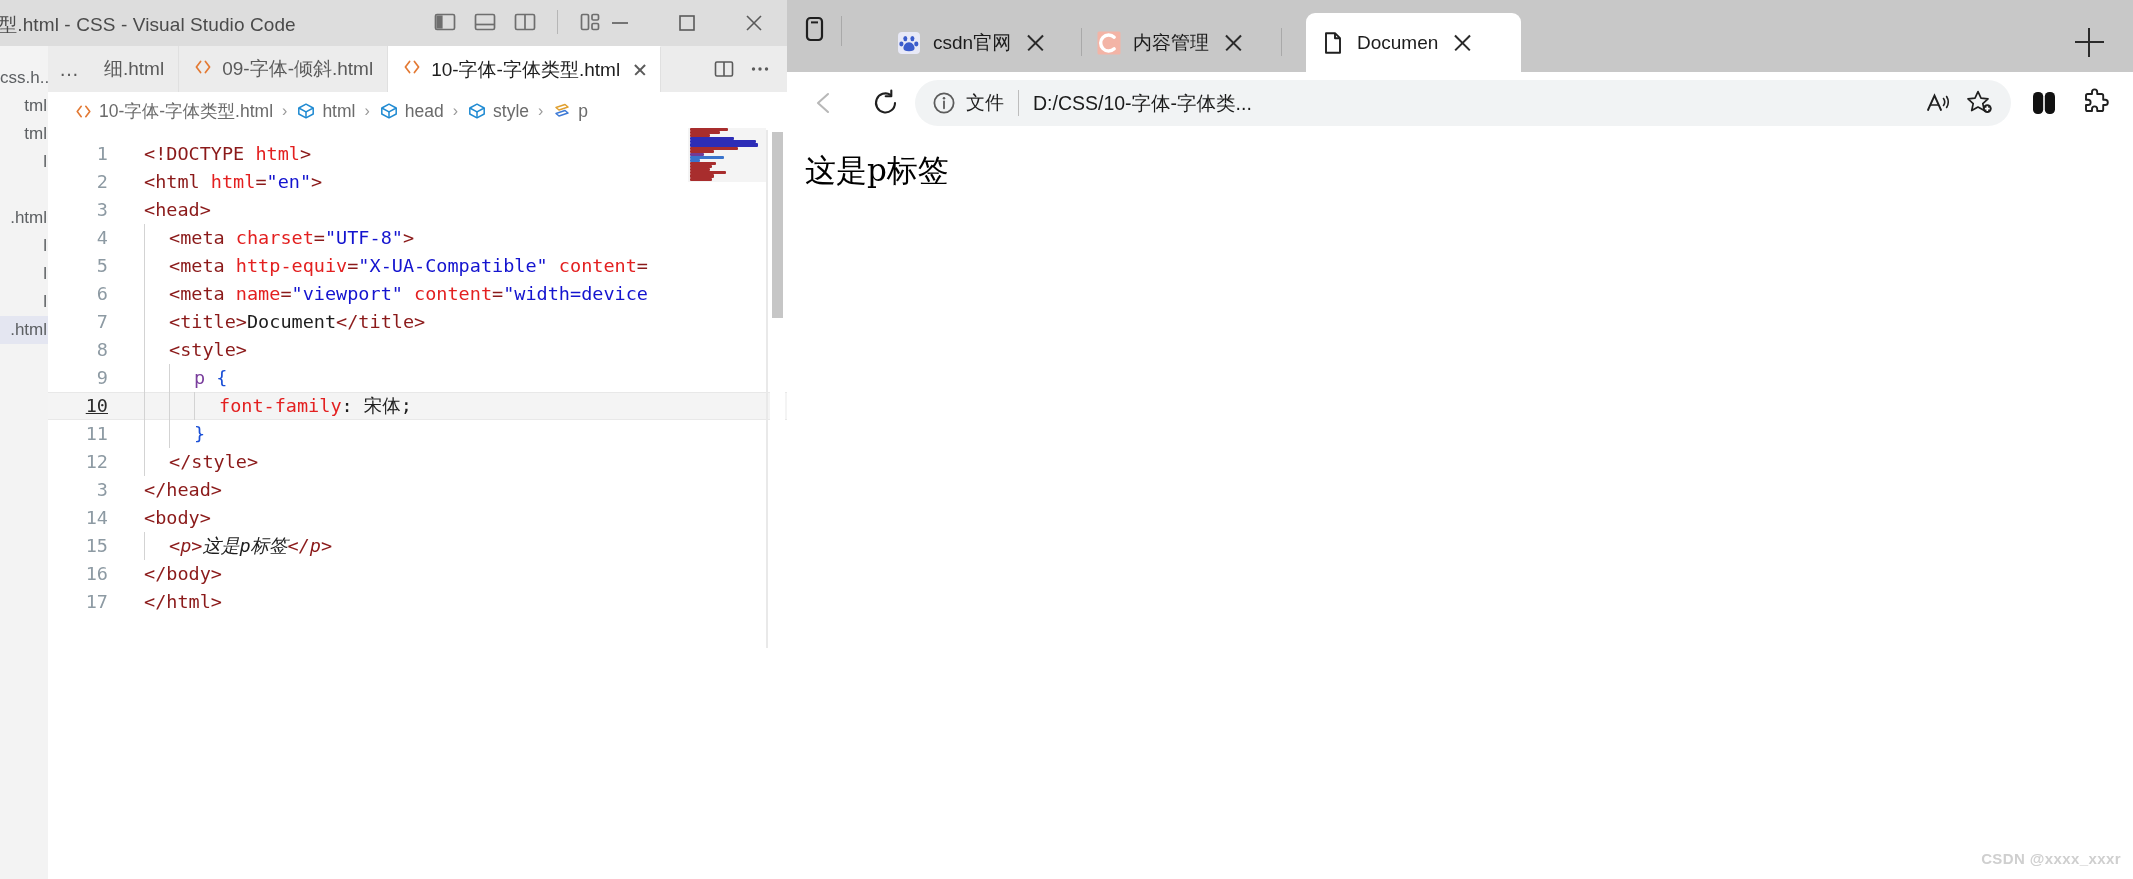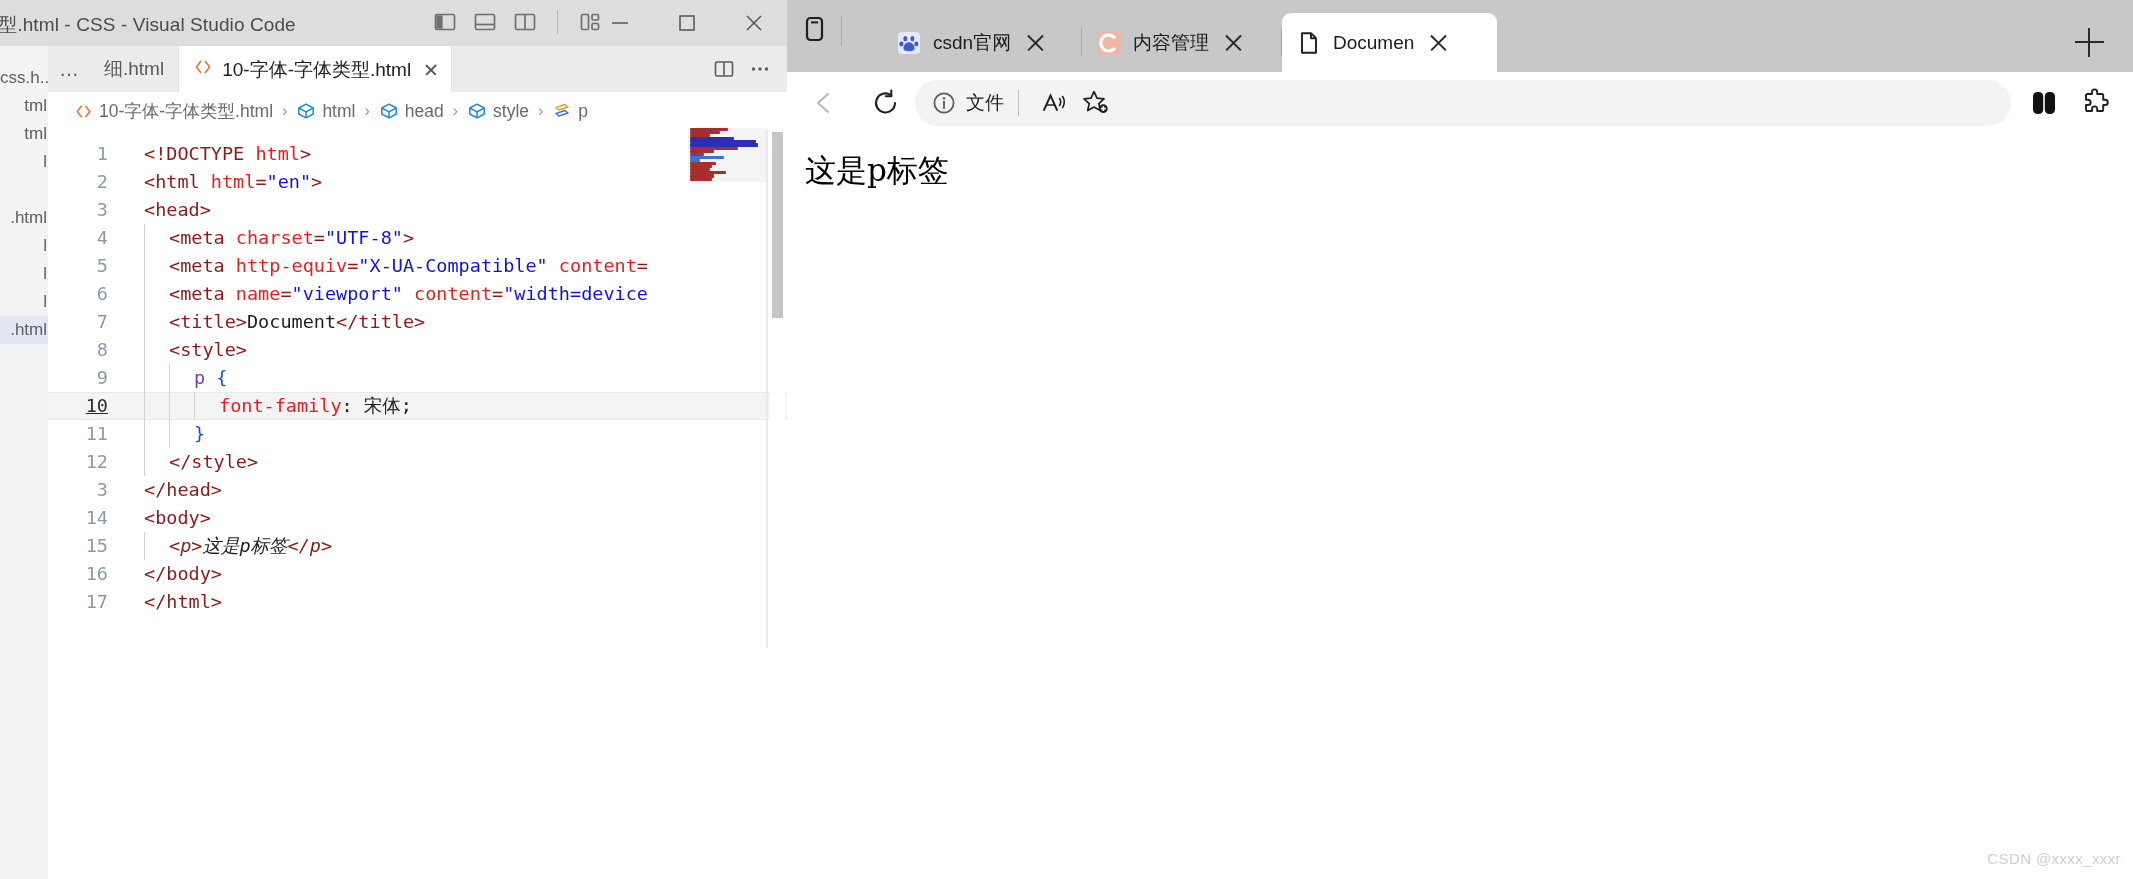--- a/index.html
+++ b/index.html
@@ -389,20 +389,21 @@
     background: #9e9e9e;
   }
   #csdn-watermark {
     position: absolute;
     right: 12px;
     bottom: 12px;
     font-size: 15px;
     color: #cfcfcf;
     letter-spacing: .4px;
     white-space: nowrap;
+    font-weight: bold;
   }
   
   #edge-topstrip {
     position: absolute; left: 0; top: 0; width: 1346px; height: 6px;
     background: #8a8a8a;
   }
   #vs-topstrip {
     position: absolute; left: 0; top: 0; width: 787px; height: 5px;
     background: #999999;
   }
@@ -478,20 +479,27 @@
         <div class="exp-row" style="top: 214px;"><span>l</span></div>
         <div class="exp-row" style="top: 242px;"><span>l</span></div>
         <div class="exp-row sel" style="top: 270px;"><span>.html</span></div>
       </div>
 
     <div id="vs-tabs">
         <div id="vs-tab-overflow">…</div>
 
     <div class="vtab">
           <span>细.html</span>
+        </div>
+        <div class="vtab">
+          <span class="ticon"><svg width="20" height="20" viewBox="0 0 20 20">
+              <path d="M7.6 4.5 L3.4 10 L7.6 15.5" fill="none" stroke="#e37933" stroke-width="1.7" stroke-linecap="round" stroke-linejoin="round"></path>
+              <path d="M12.4 4.5 L16.6 10 L12.4 15.5" fill="none" stroke="#e37933" stroke-width="1.7" stroke-linecap="round" stroke-linejoin="round"></path>
+            </svg></span>
+          <span>09-字体-倾斜.html</span>
         </div>
         <div class="vtab active">
           <span class="ticon"><svg width="20" height="20" viewBox="0 0 20 20">
               <path d="M7.6 4.5 L3.4 10 L7.6 15.5" fill="none" stroke="#e37933" stroke-width="1.7" stroke-linecap="round" stroke-linejoin="round"></path>
               <path d="M12.4 4.5 L16.6 10 L12.4 15.5" fill="none" stroke="#e37933" stroke-width="1.7" stroke-linecap="round" stroke-linejoin="round"></path>
             </svg></span>
           <span>10-字体-字体类型.html</span>
           <span class="tx"></span>
         </div>
         <div id="vs-tab-actions">
@@ -646,21 +654,21 @@
             <span style="display: flex; align-items: center; justify-content: center; width: 26px; height: 26px;">
               <svg width="26" height="26" viewBox="0 0 26 26">
                 <rect x="1.5" y="1.5" width="23" height="23" rx="1.5" fill="#f3b4a6"></rect>
                 <path d="M18.2 7.2 A8 8 0 1 0 18.2 18.8" fill="none" stroke="#ffffff" stroke-width="3.4" stroke-linecap="round"></path>
               </svg>
             </span>
             <span class="etitle">内容管理</span>
             <span class="eclose"></span>
             <span class="divider"></span>
           </div>
-          <div class="etab active" style="width: 215px;">
+          <div class="etab active" style="width: 215px; margin-left: 24px;">
             <span style="display: flex; align-items: center; justify-content: center; width: 26px; height: 26px;">
               <svg width="26" height="26" viewBox="0 0 26 26">
                 <path d="M6 3.2 h9 l5 5 v14.6 h-14 z" fill="none" stroke="#1f1f1f" stroke-width="1.9" stroke-linejoin="round"></path>
                 <path d="M15 3.2 v5 h5" fill="none" stroke="#1f1f1f" stroke-width="1.9" stroke-linejoin="round"></path>
               </svg>
             </span>
             <span class="etitle">Documen</span>
             <span class="eclose"></span>
           </div>
         </div>
@@ -684,20 +692,21 @@
       <div id="omnibox">
         <span style="flex:none;display:flex;">
           <svg width="26" height="26" viewBox="0 0 26 26">
             <circle cx="13" cy="13" r="9.6" fill="none" stroke="#5c5c5c" stroke-width="1.8"></circle>
             <circle cx="13" cy="8.2" r="1.25" fill="#5c5c5c"></circle>
             <line x1="13" y1="11.4" x2="13" y2="18.3" stroke="#5c5c5c" stroke-width="1.8" stroke-linecap="round"></line>
           </svg>
         </span>
         <span id="omni-file-label">文件</span>
         <span id="omni-divider"></span>
+        <span id="omni-url">D:/CSS/10-字体-字体类...</span>
 
         <span class="omni-act">
           <svg width="28" height="28" viewBox="0 0 28 28">
             <path d="M4 21 L10.5 6.5 L17 21" fill="none" stroke="#1f1f1f" stroke-width="1.9" stroke-linecap="round"></path>
             <line x1="6.6" y1="16" x2="14.4" y2="16" stroke="#1f1f1f" stroke-width="1.7"></line>
             <path d="M19.5 9.5 Q22 13 19.5 16.5" fill="none" stroke="#1f1f1f" stroke-width="1.6" stroke-linecap="round"></path>
             <path d="M22.6 7.5 Q26 13 22.6 18.5" fill="none" stroke="#1f1f1f" stroke-width="1.6" stroke-linecap="round"></path>
           </svg>
         </span>
         <span class="omni-act">

